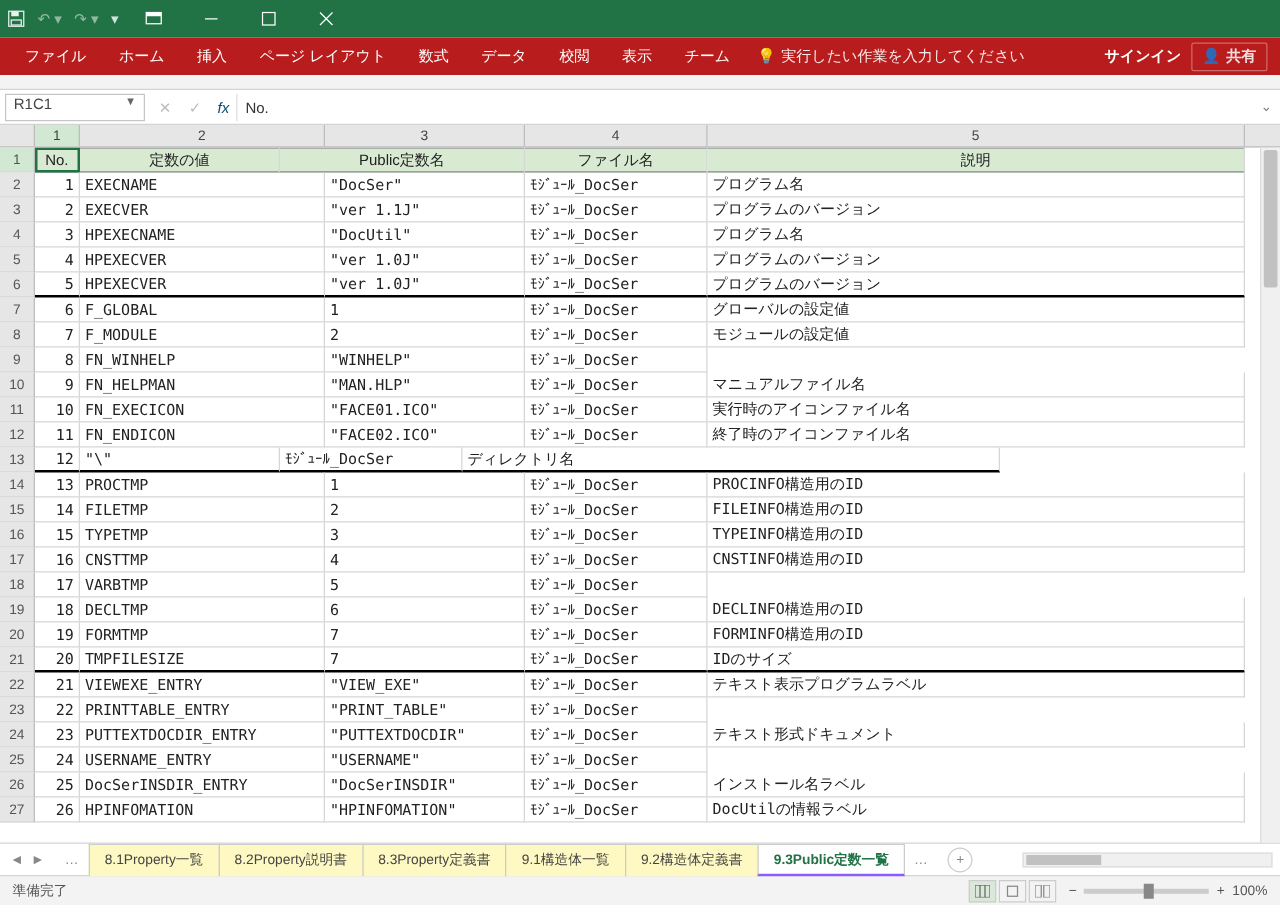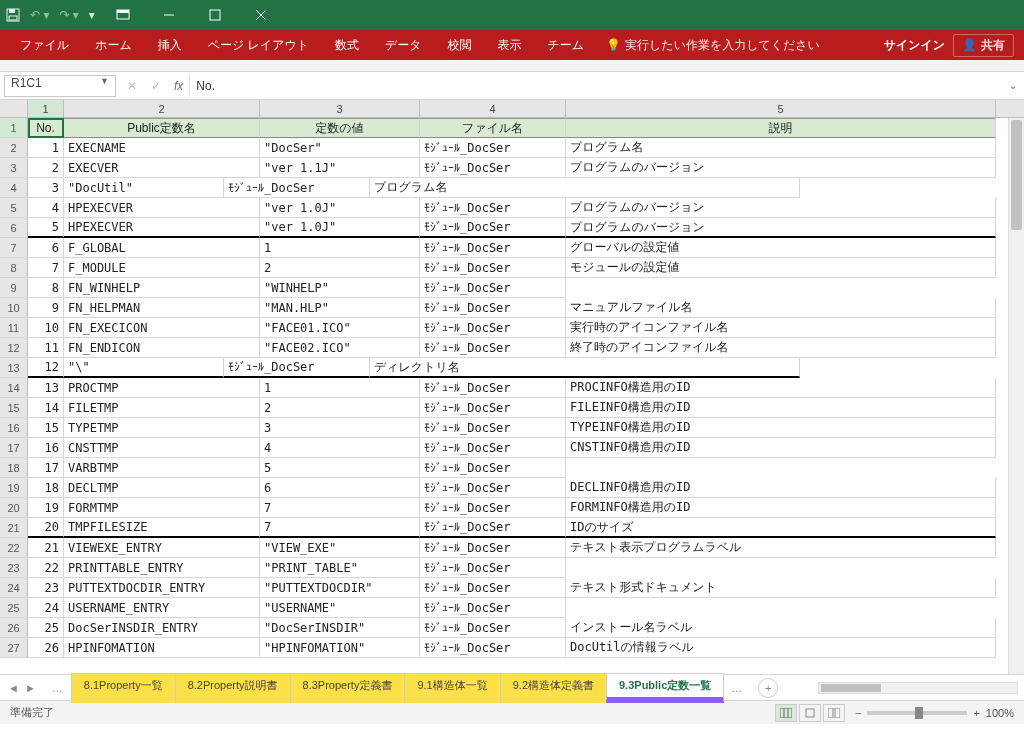--- a/index.html
+++ b/index.html
@@ -17,21 +17,21 @@
 .ribbon-tabs .tell { display: flex; align-items: center; gap: 4px; opacity: .9; margin-left: 6px; }
 .ribbon-tabs .right { margin-left: auto; display: flex; align-items: center; gap: 8px; font-weight: bold; }
 .ribbon-tabs .share { border: 1px solid rgba(255,255,255,.4); padding: 2px 8px; border-radius: 2px; display:flex; align-items:center; gap:4px; opacity:.85;}
 
 .gap { height: 12px; background:#f3f3f3; border-bottom:1px solid #d4d4d4; }
 
 .fbar { height: 28px; background: #fff; border-bottom: 1px solid #d4d4d4; display: flex; align-items: center; font-size: 12px; }
 .namebox { width: 112px; height: 22px; border: 1px solid #c6c6c6; margin: 0 4px; display:flex; align-items:flex-start; padding:0 6px; justify-content:space-between; color:#444;}
 .namebox .dd { font-size:9px; color:#666;}
 .fbar .fx-cancel, .fbar .fx-ok { width:24px; text-align:center; color:#bbb; }
-.fbar .fx { font-style: italic; padding: 0 6px; color:#737373; }
+.fbar .fx { font-style: italic; padding: 0 6px; color:#0c4a6e; }
 .fbar .fval { flex:1; padding:0 6px; border-left:1px solid #e0e0e0; height:22px; display:flex; align-items:center; color:#333;}
 .fbar .expand { width:22px; text-align:center; color:#777; font-size:11px;}
 
 .colhdr { height: 18px; display: flex; background: #e6e6e6; border-bottom: 1px solid #bdbdbd; font-size: 11px; color:#444; }
 .colhdr .corner { width: 28px; border-right:1px solid #bdbdbd; }
 .colhdr .ch { border-right:1px solid #bdbdbd; display:flex; align-items:center; justify-content:center; }
 .colhdr .active { background:#d2e8d2; }
 
 .grid { height: 556px; overflow: hidden; position: relative; }
 .grid-inner { display:flex; flex-direction:column; }
@@ -47,22 +47,22 @@
 .c4 { width:146px; }
 .c5 { width:430px; }
 .borderthick { border-bottom:2px solid #000 !important; }
 
 .vscroll { position:absolute; right:0; top:0; width:16px; height:100%; background:#f0f0f0; border-left:1px solid #dcdcdc;}
 .vscroll .thumb { position:absolute; left:2px; right:2px; top:2px; height:110px; background:#c1c1c1; border-radius:2px;}
 
 .sheettabs { height: 26px; background: #fff; border-top: 1px solid #d4d4d4; display: flex; align-items: center; font-size: 11px; color:#444;}
 .sheettabs .nav { display:flex; gap:6px; padding:0 8px; color:#888;}
 .sheettabs .tabs { display:flex; }
-.sheettabs .stab { padding: 4px 12px; border: 1px solid #ccc; border-bottom: none; background: #fde047; margin-right: -1px; cursor:pointer;}
-.sheettabs .stab.active { background: #fff; border-bottom: 6px solid #8b5cf6; color:#217346; font-weight:600;}
+.sheettabs .stab { padding: 4px 12px; border: 1px solid #ccc; border-bottom: none; background: #fef9c3; margin-right: -1px; cursor:pointer;}
+.sheettabs .stab.active { background: #fff; border-bottom: 2px solid #8b5cf6; color:#217346; font-weight:600;}
 .sheettabs .more { padding:0 8px; color:#888;}
 .sheettabs .add { width:20px; height:20px; border:1px solid #ccc; border-radius:50%; display:flex;align-items:center;justify-content:center; margin:0 8px; color:#888;}
 .sheettabs .hscroll { margin-left:auto; width:200px; height:12px; background:#f0f0f0; border:1px solid #dcdcdc; position:relative; margin-right:6px;}
 .sheettabs .hscroll .thumb{position:absolute;left:2px;top:1px;bottom:1px;width:60px;background:#c1c1c1;}
 
 .status { height: 24px; background: #f3f3f3; border-top:1px solid #d4d4d4; display:flex; align-items:center; font-size:11px; color:#555; padding:0 10px;}
 .status .right { margin-left:auto; display:flex; align-items:center; gap:10px;}
 .status .view { display:flex; gap:2px;}
 .status .vbtn { width:22px; height:18px; border:1px solid #ccc; display:flex;align-items:center;justify-content:center;}
 .status .vbtn.active{background:#d9e8d9;}
@@ -157,22 +157,22 @@
   <div class="ch" style="width:160px">3</div>
   <div class="ch" style="width:146px">4</div>
   <div class="ch" style="width:430px">5</div>
 </div>
 
 <div class="grid">
   <div class="grid-inner" id="grid-rows">
       <div class="row hdrrow">
         <div class="rowhdr">1</div>
         <div class="cell c1 selcell">No.</div>
+        <div class="cell c3">定数の値</div>
         <div class="cell c2">Public定数名</div>
-        <div class="cell c3">定数の値</div>
         <div class="cell c4">ファイル名</div>
         <div class="cell c5">説明</div>
       </div>
       <div class="row">
         <div class="rowhdr">2</div>
         <div class="cell c1">1</div>
         <div class="cell c2">EXECNAME</div>
         <div class="cell c3">"DocSer"</div>
         <div class="cell c4">ﾓｼﾞｭｰﾙ_DocSer</div>
         <div class="cell c5">プログラム名</div>
@@ -181,20 +181,21 @@
         <div class="rowhdr">3</div>
         <div class="cell c1">2</div>
         <div class="cell c2">EXECVER</div>
         <div class="cell c3">"ver 1.1J"</div>
         <div class="cell c4">ﾓｼﾞｭｰﾙ_DocSer</div>
         <div class="cell c5">プログラムのバージョン</div>
       </div>
       <div class="row">
         <div class="rowhdr">4</div>
         <div class="cell c1">3</div>
+        <div class="cell c2">HPEXECNAME</div>
         <div class="cell c3">"DocUtil"</div>
         <div class="cell c4">ﾓｼﾞｭｰﾙ_DocSer</div>
         <div class="cell c5">プログラム名</div>
       </div>
       <div class="row">
         <div class="rowhdr">5</div>
         <div class="cell c1">4</div>
         <div class="cell c2">HPEXECVER</div>
         <div class="cell c3">"ver 1.0J"</div>
         <div class="cell c4">ﾓｼﾞｭｰﾙ_DocSer</div>

